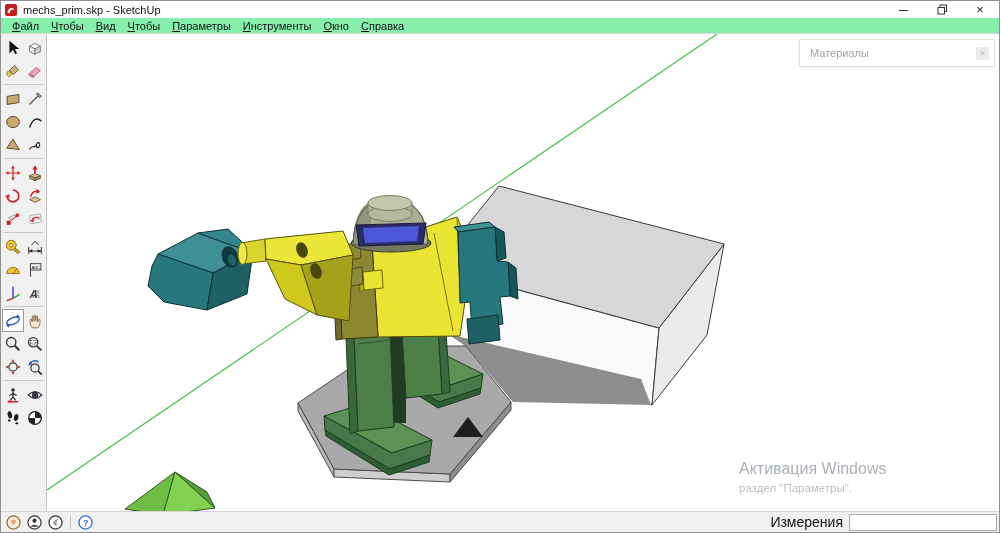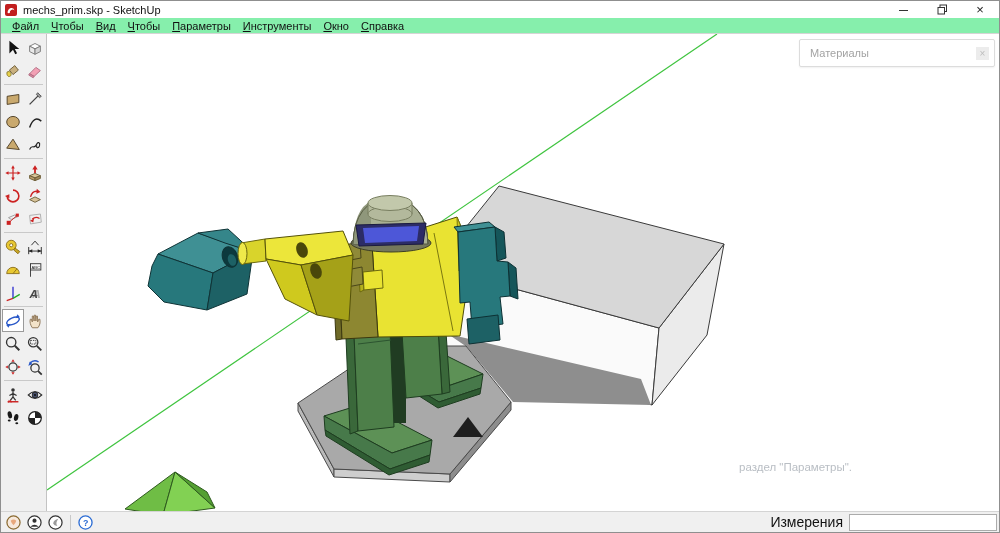--- a/index.html
+++ b/index.html
@@ -448,20 +448,21 @@
           <polygon points="174,469 214,505 206,489" fill="#54a032"></polygon>
         </g>
       </svg>
 
       <div class="tray">
         <span class="tray-title">Материалы</span>
         <span class="tray-close">×</span>
       </div>
 
       <div class="watermark">
+        <div class="wm-title">Активация Windows</div>
         <div class="wm-line">раздел "Параметры".</div>
       </div>
     </div>
   </div>
 
   <div class="statusbar">
     <div class="sb-icons">
       <svg width="15" height="15" viewBox="0 0 16 16">
           <circle cx="8" cy="8" r="7" fill="#f7e9dc" stroke="#8a6a30" stroke-width="1.3"></circle>
           <path d="M5,6 Q8,3.5 11,6 Q10,9 8,11 Q6,9 5,6 Z" fill="#e8a87c"></path>

